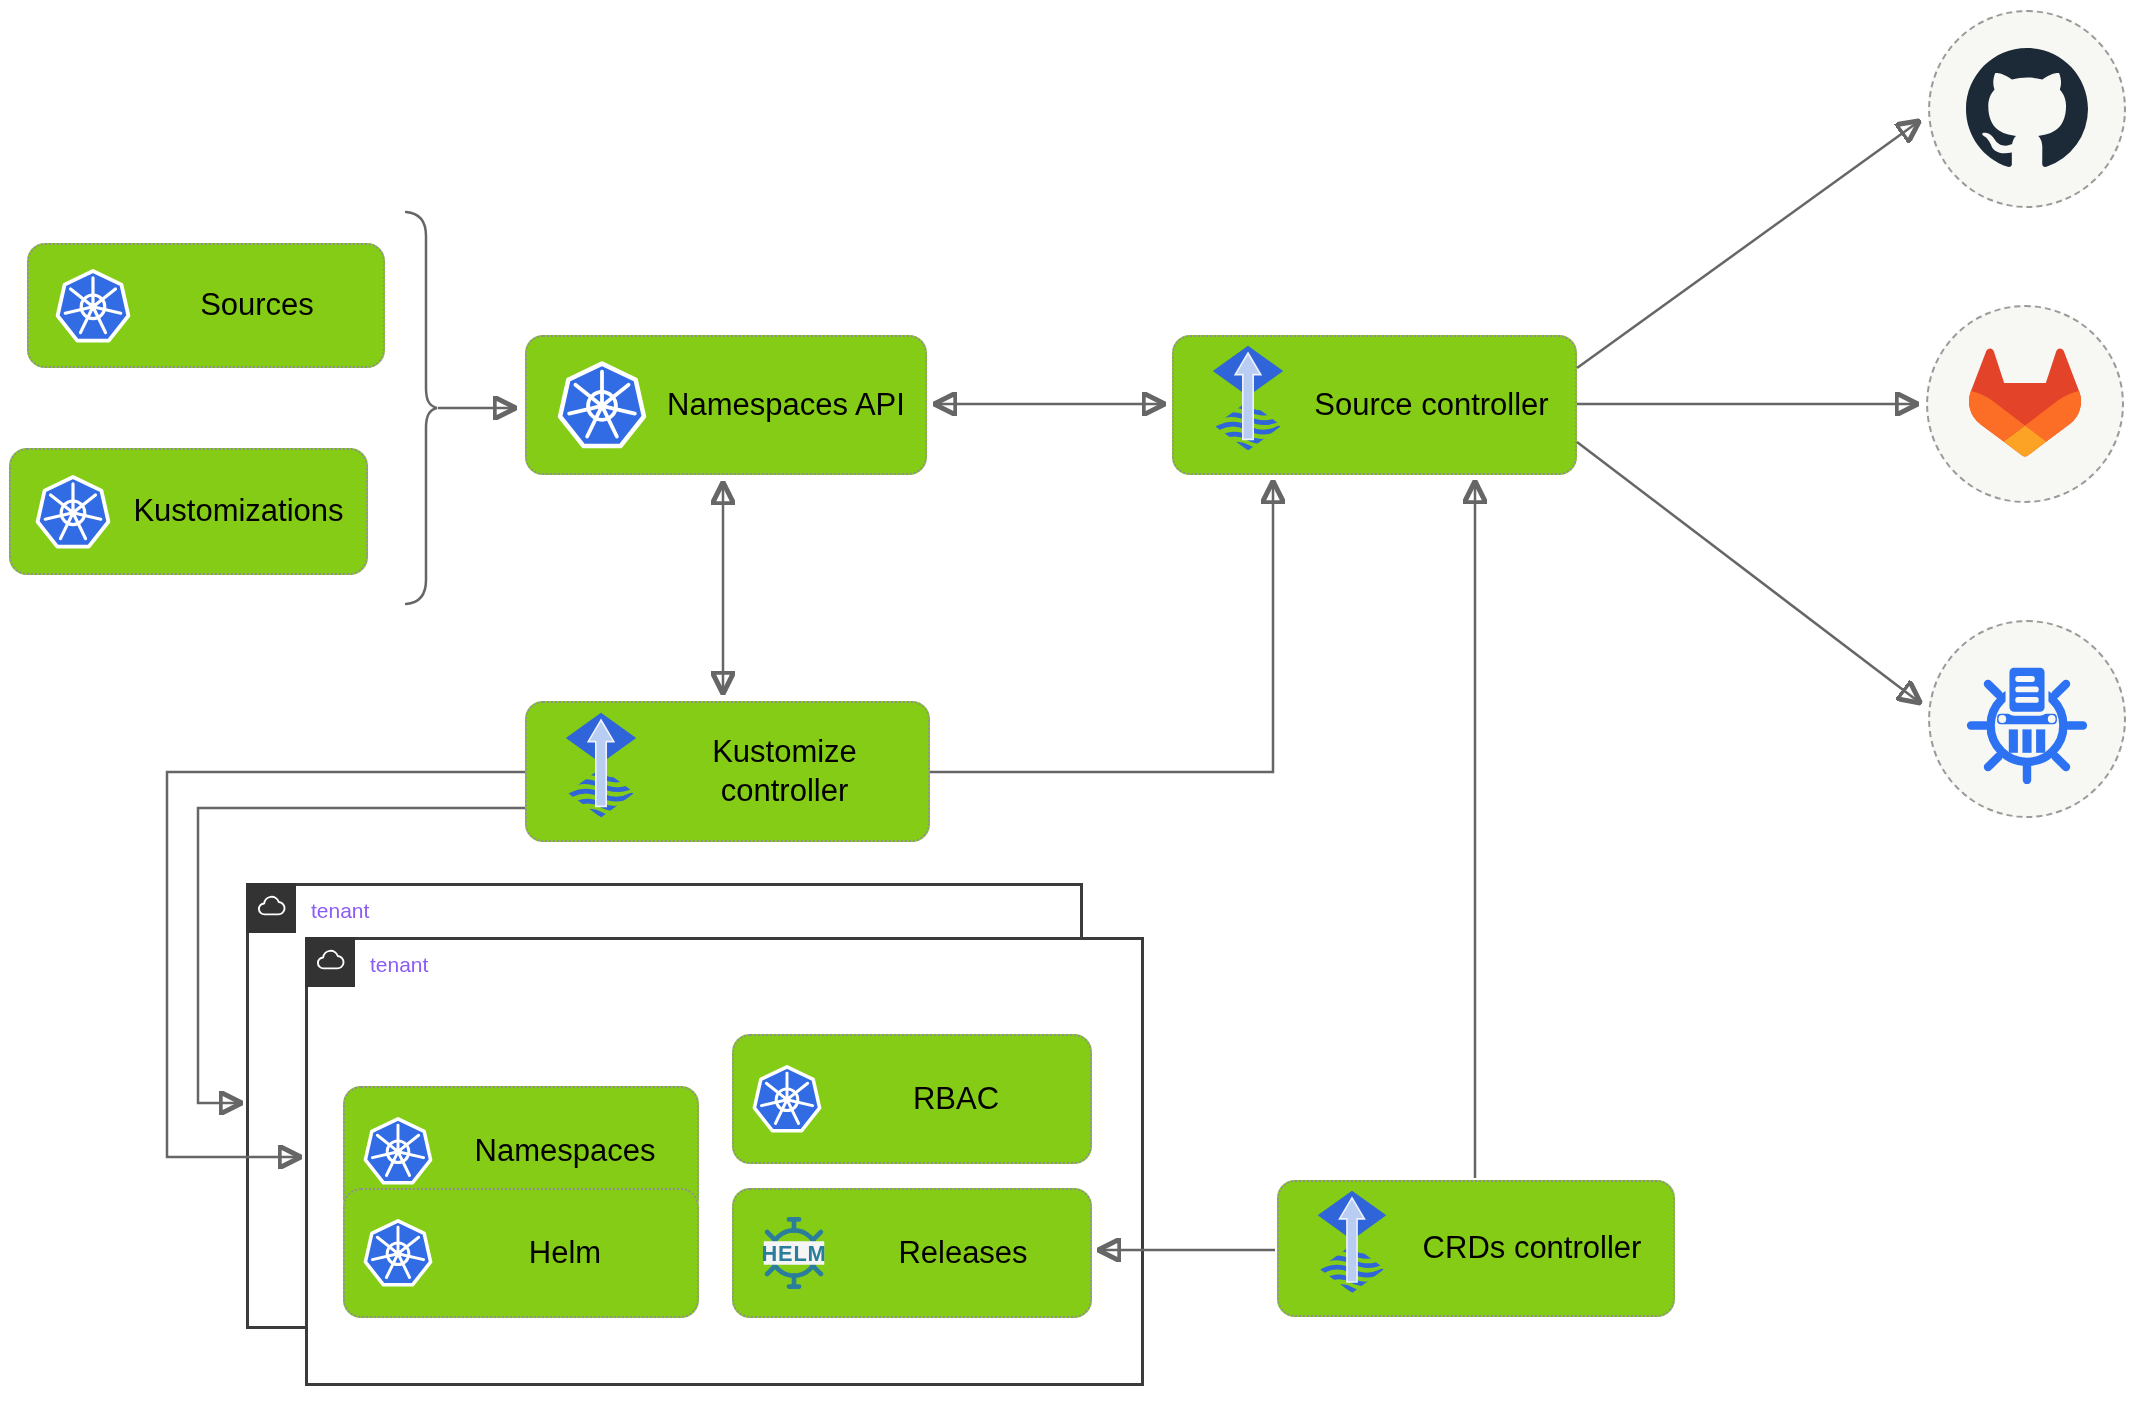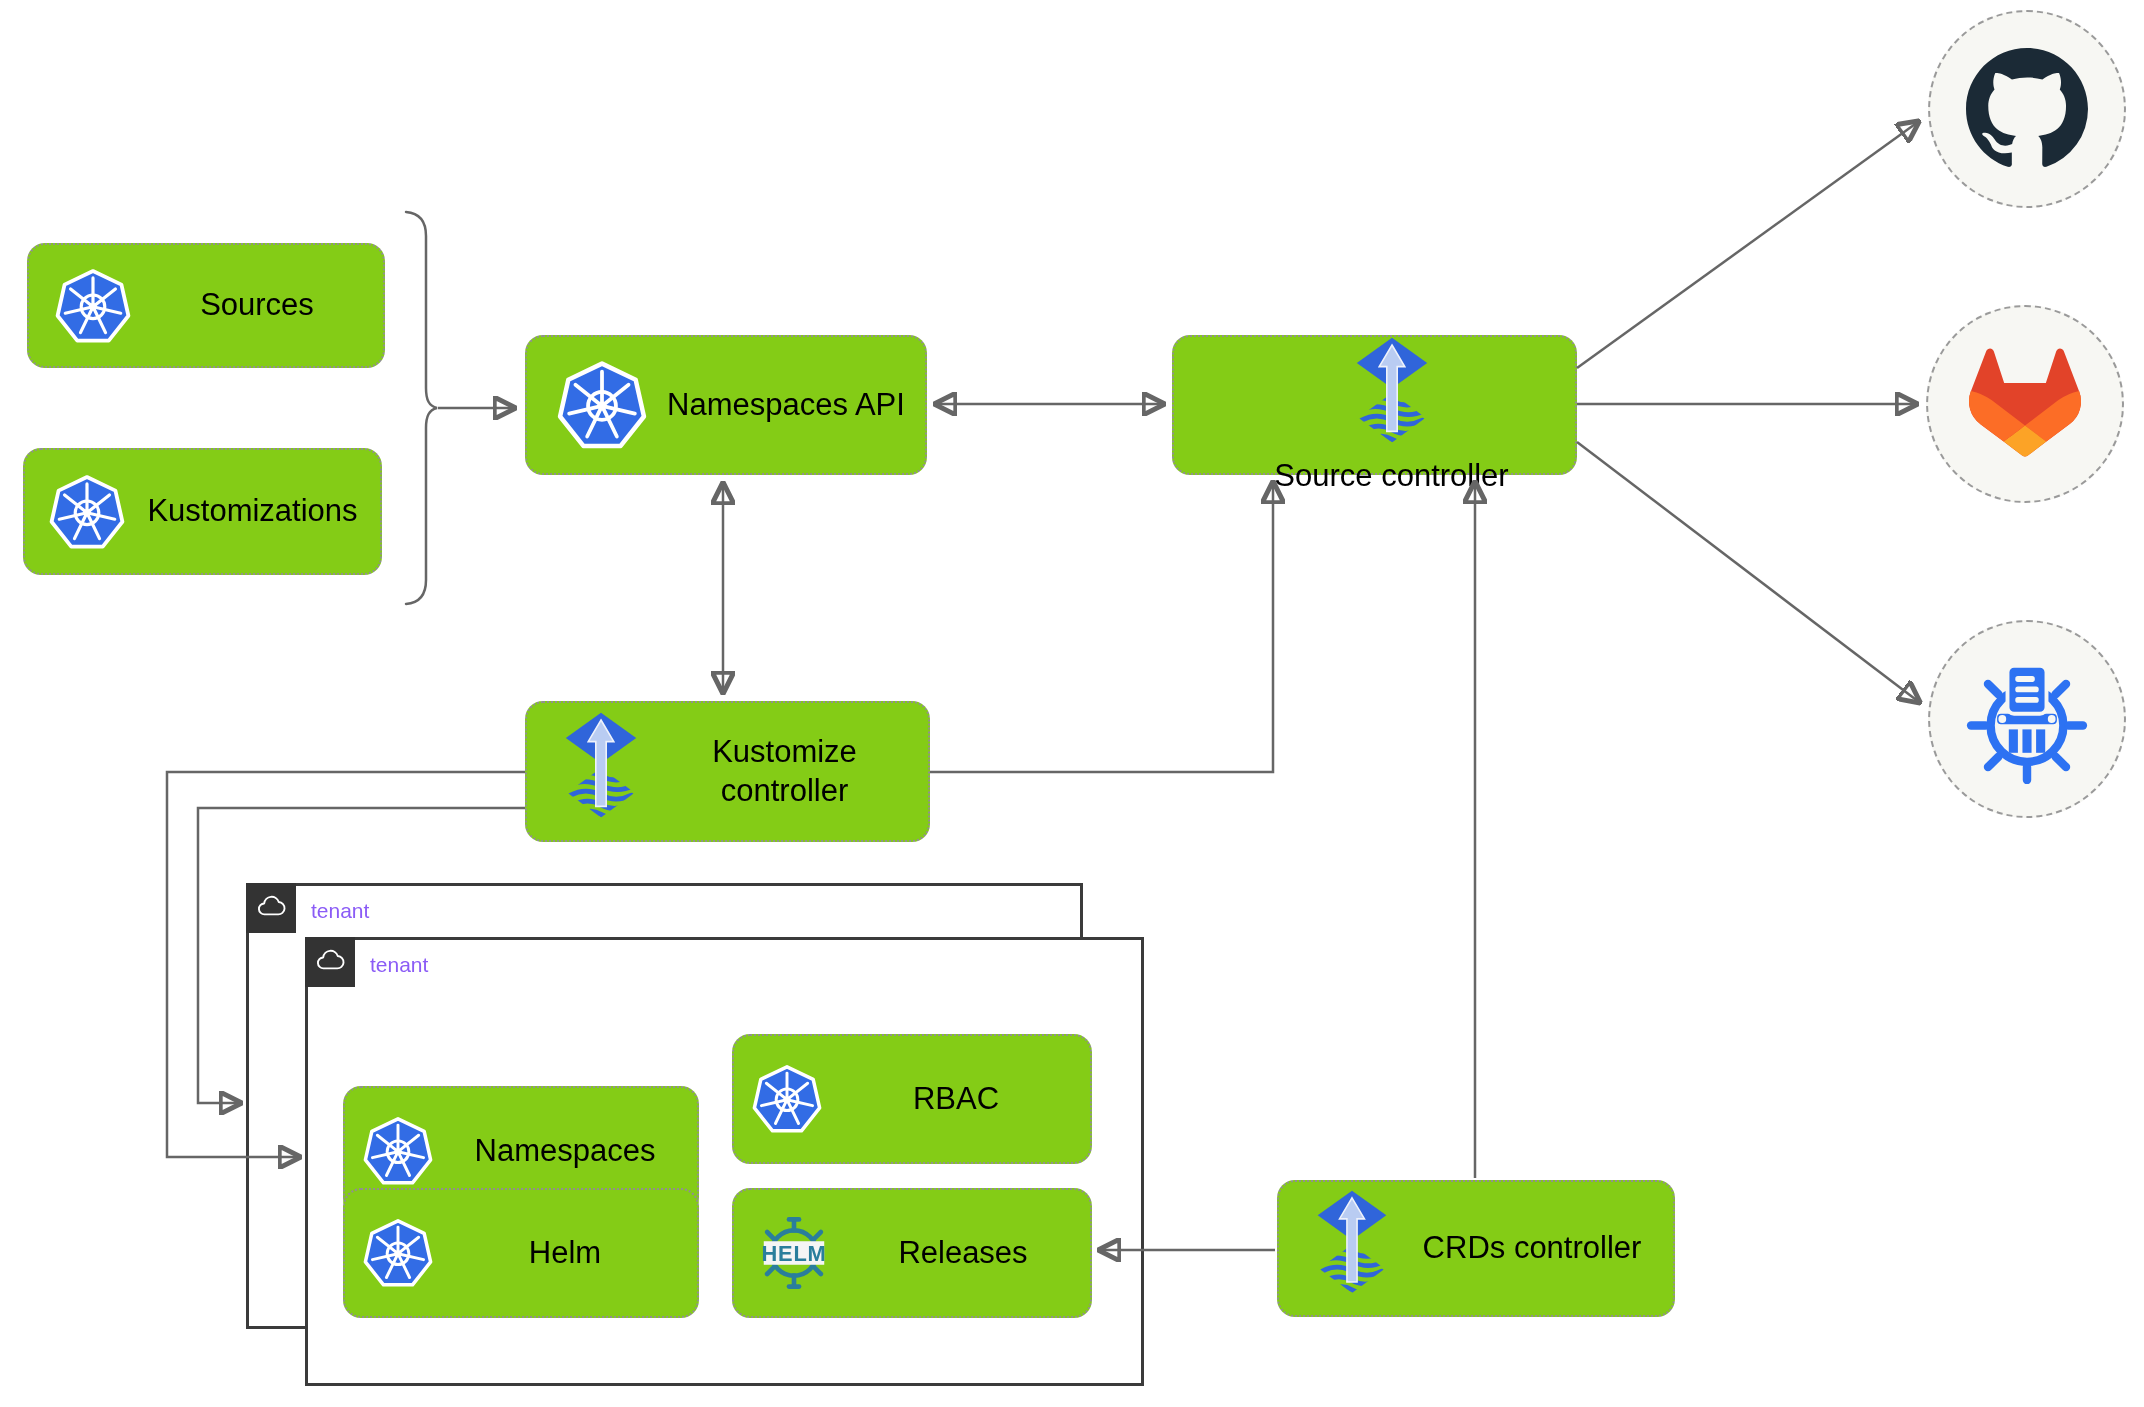--- a/index.html
+++ b/index.html
@@ -7,23 +7,23 @@
        font-family:"Liberation Sans", sans-serif;color:#000;}
 
   
   .node{position:absolute;background:#84cc16;border:2px dotted #909090;border-radius:18px;
         display:flex;align-items:center;box-sizing:border-box;z-index:4;}
   .node .ico{flex:0 0 auto;display:flex;align-items:center;justify-content:center;}
   .node .lbl{flex:1 1 auto;text-align:center;font-size:31px;line-height:1.25;color:#000;}
 
   
   #n-sources        {left:27px;  top:243px;  width:358px; height:125px; padding-left:26px;}
-  #n-kustomizations {left:23px;  top:448px;  width:359px; height:127px; padding-left:24px;}
+  #n-kustomizations {left:9px;  top:448px;  width:359px; height:127px; padding-left:24px;}
   #n-k8s-api        {left:525px; top:335px;  width:402px; height:140px; padding-left:30px;}
-  #n-source-ctrl    {left:1172px;top:335px;  width:405px; height:140px; padding-left:34px;flex-direction:column;}
+  #n-source-ctrl    {left:1172px;top:335px;  width:405px; height:140px; padding-left:34px;}
   #n-kustomize-ctrl {left:525px; top:701px;  width:405px; height:141px; padding-left:34px;}
   #n-helm-ctrl      {left:1277px;top:1180px; width:398px; height:137px; padding-left:34px;}
   #n-namespaces     {left:343px; top:1086px; width:356px; height:130px; padding-left:18px;}
   #n-rbac           {left:732px; top:1034px; width:360px; height:130px; padding-left:18px;}
   #n-crds           {left:343px; top:1188px; width:356px; height:130px; padding-left:18px;}
   #n-releases       {left:732px; top:1188px; width:360px; height:130px; padding-left:18px;}
   #n-source-ctrl .lbl, #n-kustomize-ctrl .lbl, #n-helm-ctrl .lbl{max-width:240px;margin:0 auto;}
 
   
   .tenant{position:absolute;background:#ffffff;border:3px solid #3b3b3b;box-sizing:border-box;}

